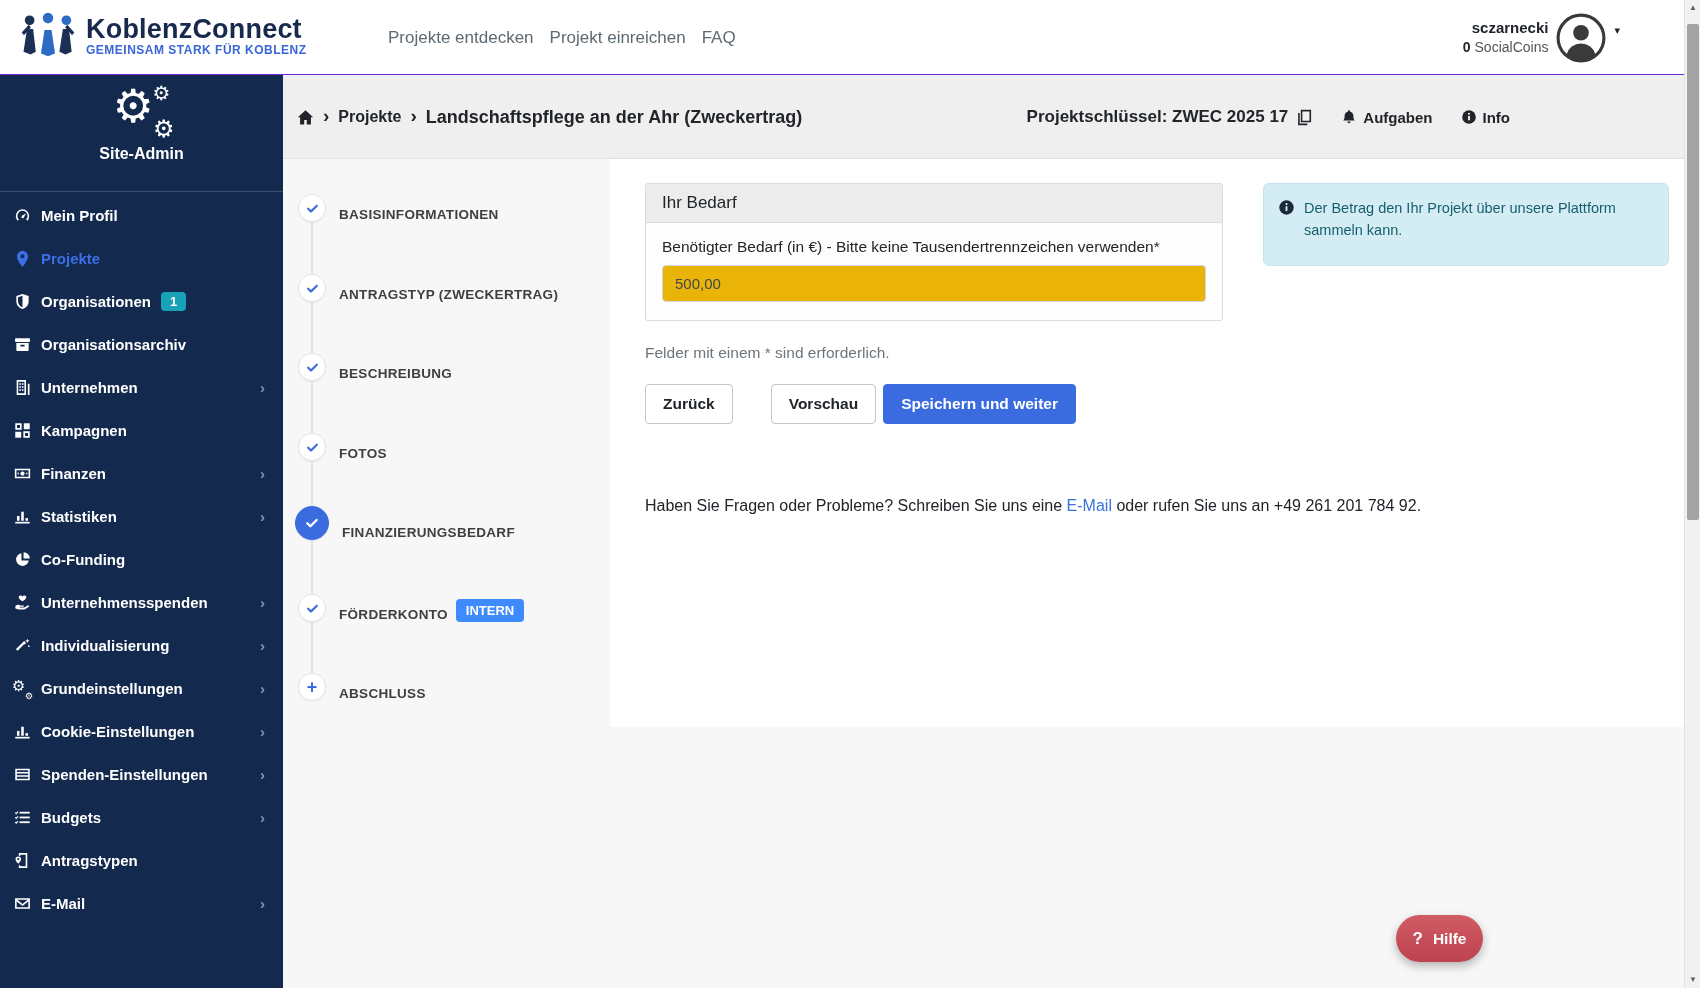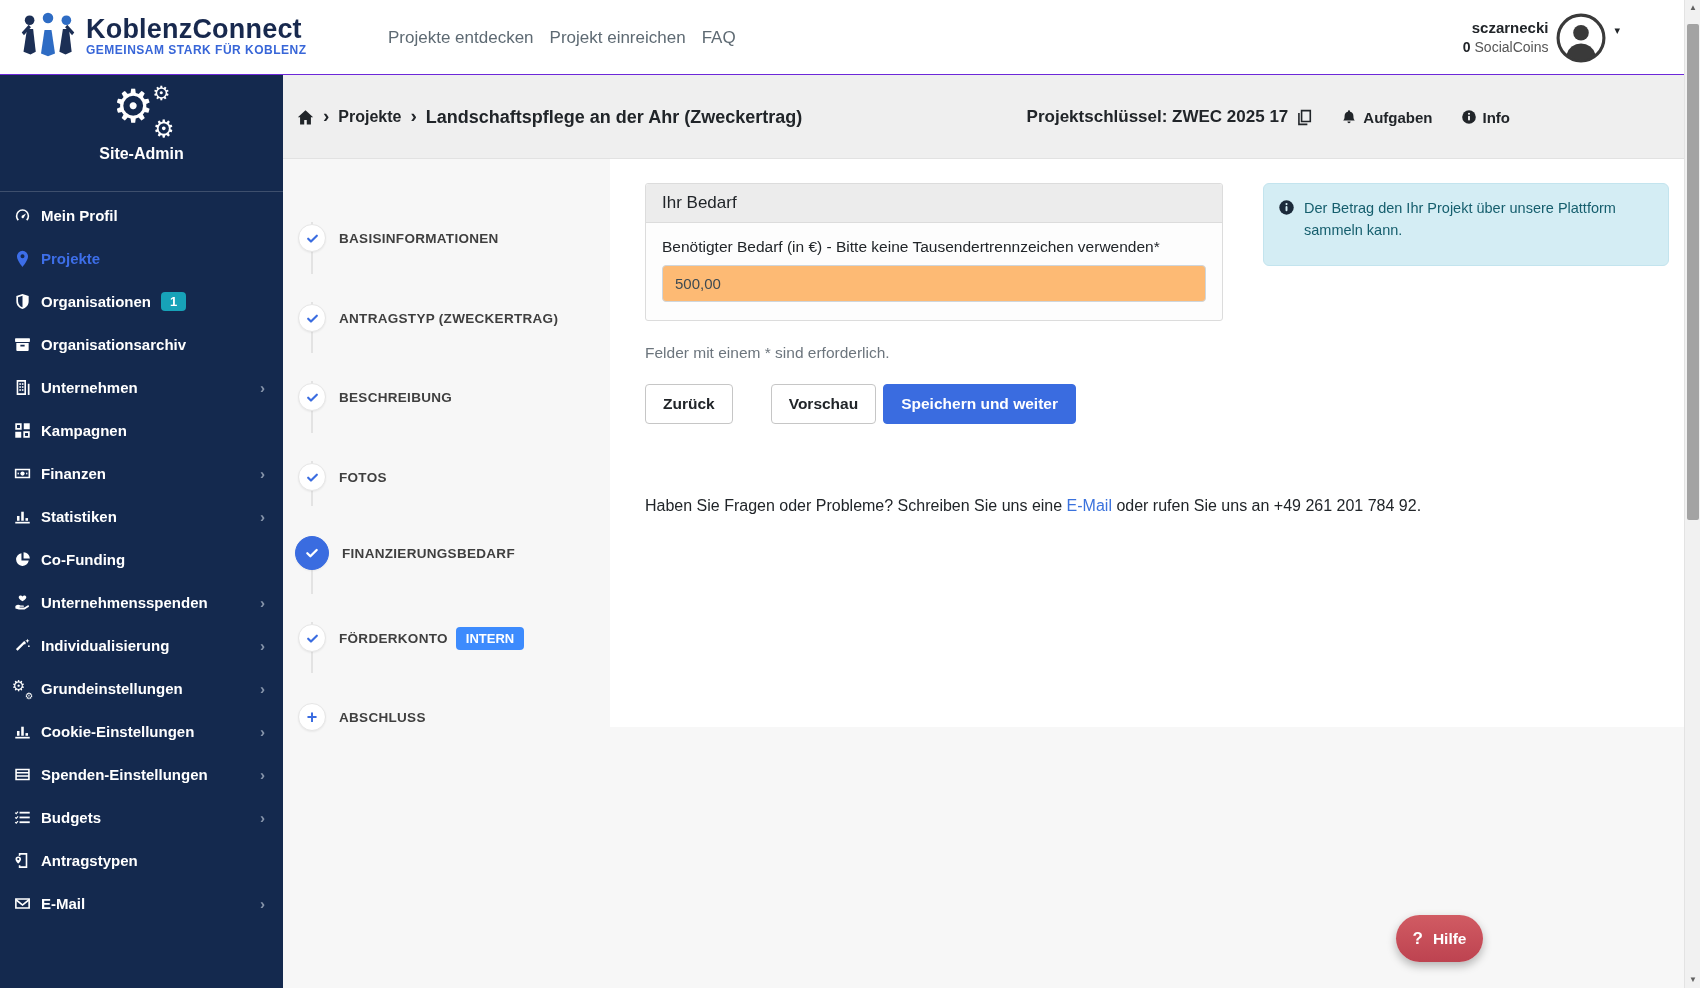--- a/index.html
+++ b/index.html
@@ -59,33 +59,33 @@
   .crumb-btn .blabel { font-size:15px; font-weight:700; color:#212529; }
   .crumb-btn .blabel.norm { font-weight:700; }
 
   
   .wizardcol { position:absolute; left:283px; top:159px; width:327px; height:568px; background:#f7f7f7; }
   .mainpanel { position:absolute; left:610px; top:159px; width:1074px; height:568px; background:#ffffff; }
   .bottomarea { position:absolute; left:283px; top:727px; width:1401px; height:261px; background:#f7f7f7; }
 
   
   .connector { position:absolute; left:311px; width:2px; background:#e3e3e3; }
-  .wstep { position:absolute; display:flex; align-items:center; cursor:pointer;margin-top:30px; }
+  .wstep { position:absolute; display:flex; align-items:flex-end; cursor:pointer; }
   .wcircle { width:28px; height:28px; border-radius:50%; background:#fff; border:1px solid #e6e6e6; box-shadow:0 1px 2px rgba(0,0,0,.06); display:flex; align-items:center; justify-content:center; flex:0 0 28px; }
   .wstep.active .wcircle { width:34px; height:34px; flex:0 0 34px; background:#3a6ce0; border-color:#3a6ce0; }
   .wlabel { margin-left:13px; font-size:13.5px; font-weight:700; color:#3f3f3f; letter-spacing:.3px; white-space:nowrap; }
   .plus { color:#3a6ce0; font-size:18px; font-weight:700; line-height:1; }
   .wbadge { margin-left:8px; background:#3d8bfd; color:#fff; font-size:13px; font-weight:700; padding:4px 10px; border-radius:4px; }
 
   
   .card { position:absolute; left:645px; top:183px; width:578px; border:1px solid #dcdcdc; border-radius:3px; background:#fdfdfd; }
   .card-header { background:#ececec; border-bottom:1px solid #dcdcdc; padding:9px 16px; font-size:17px; color:#212529; border-radius:3px 3px 0 0; }
   .card-body { padding:15px 16px 18px 16px; }
   .field-label { font-size:15.5px; color:#212529; }
-  .field-input { display:block; width:100%; height:37px; margin-top:9px; background:#fdba74; border:1px solid #cfd6dc; border-radius:4px; padding:0 12px; font-size:15px; color:#3e4a52; font-family:inherit; }
+  .field-input { display:block; width:100%; height:37px; margin-top:9px; background:#eab308; border:1px solid #cfd6dc; border-radius:4px; padding:0 12px; font-size:15px; color:#3e4a52; font-family:inherit; }
   .req-note { position:absolute; left:645px; top:344px; font-size:15.5px; color:#6c757d; }
   .btnrow { position:absolute; left:645px; top:384px; display:flex; align-items:center; }
   .btn { height:40px; border-radius:4px; font-size:15.5px; font-weight:700; font-family:inherit; cursor:pointer; display:inline-flex; align-items:center; padding:0 17px; }
   .btn-light { background:#fff; border:1px solid #c6c6c6; color:#212529; }
   .btn-primary { background:#3a6ce0; border:1px solid #3a6ce0; color:#fff; }
   .gap38 { margin-left:38px; } .gap9 { margin-left:7px; }
 
   
   .alert { position:absolute; left:1263px; top:183px; width:406px; min-height:83px; background:#d4edf4; border:1px solid #c3e4ee; border-radius:6px; padding:13px 18px 13px 14px; display:flex; gap:9px; }
   .alert-text { font-size:14.5px; color:#155e6d; line-height:1.55; }

